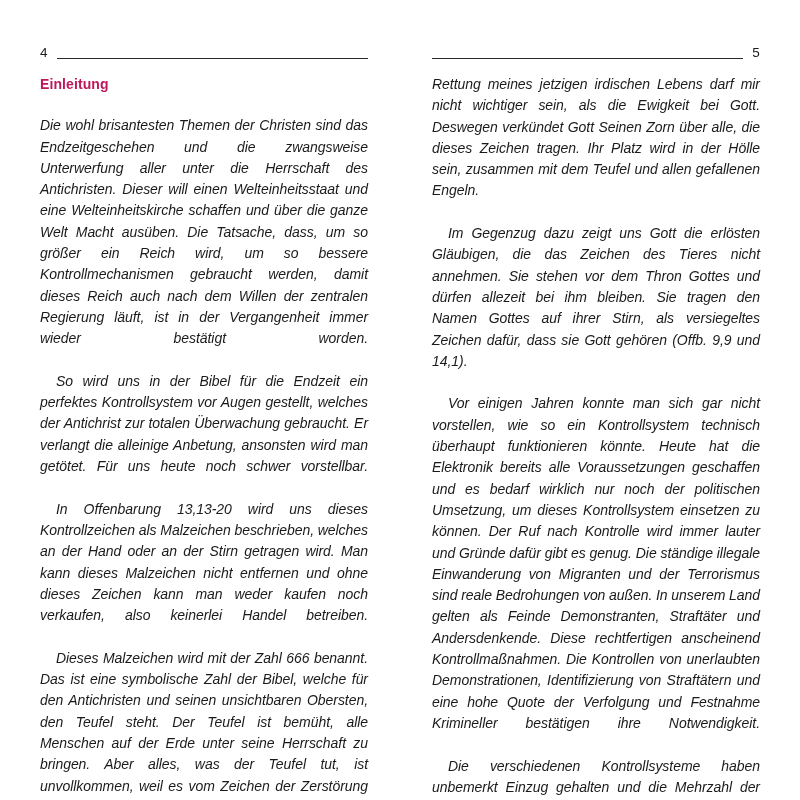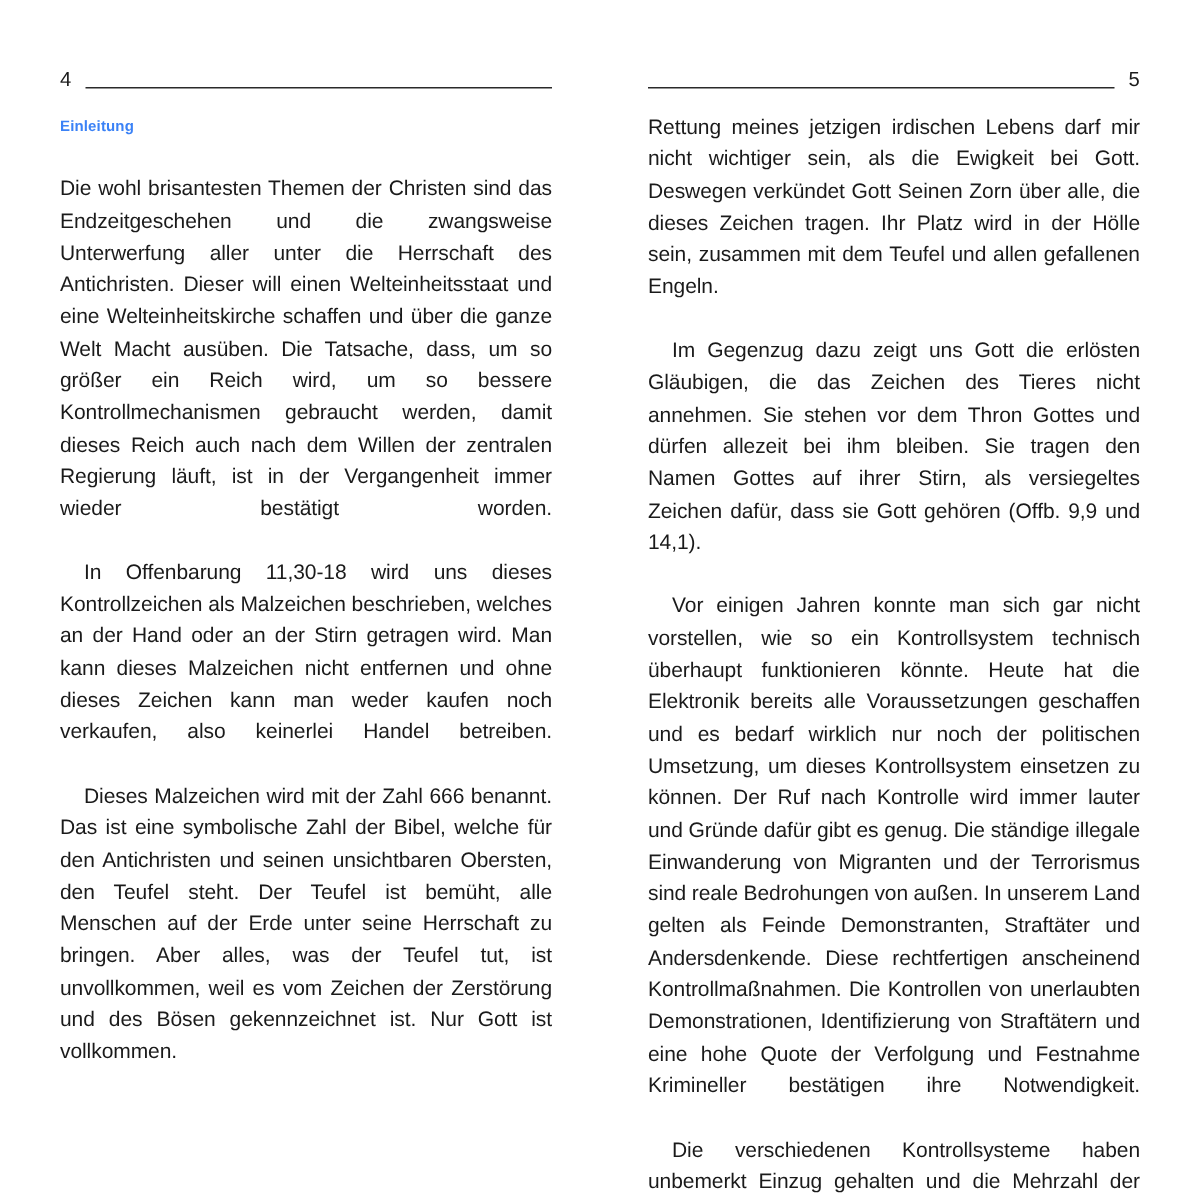--- a/index.html
+++ b/index.html
@@ -54,38 +54,39 @@
   .column {
     position: absolute;
     top: 74px;
     width: 328px;
     color: #1a1a1a;
   }
   .column.left  { left: 40px; }
   .column.right { left: 432px; }
 
   .section-heading {
-    font-size: 10px;
+    font-size: 14px;
     font-weight: 700;
-    color: #3b82f6;
+    color: #be185d;
     margin: 0 0 20px 0;
     line-height: 21.3px;
     letter-spacing: 0.1px;
   }
 
   p.body {
     margin: 0;
     font-size: 14px;
     line-height: 21.3px;
     text-align: justify;
     text-justify: inter-word;
     color: #1a1a1a;
     letter-spacing: -0.05px;
     word-spacing: -0.2px;
     hyphens: manual;
+    font-style: italic;
   }
   p.body + p.body { text-indent: 16px; }
   p.body.no-indent { text-indent: 0; }
 
   
   p.body::after {
     content: "";
     display: inline-block;
     width: 100%;
   }
@@ -124,21 +125,22 @@
   </div>
 
   <div class="running-head right">
     <span class="head-rule"></span>
     <span class="folio">5</span>
   </div>
 
   <div class="column left">
     <h2 class="section-heading">Einleitung</h2>
     <p class="body no-indent">Die wohl brisantesten Themen der Christen sind das Endzeitgeschehen und die zwangsweise Unterwerfung aller unter die Herrschaft des Antichristen. Dieser will einen Welteinheitsstaat und eine Welteinheitskirche schaffen und über die ganze Welt Macht ausüben. Die Tatsache, dass, um so größer ein Reich wird, um so bessere Kontrollmechanismen gebraucht werden, damit dieses Reich auch nach dem Willen der zentralen Regierung läuft, ist in der Vergangenheit immer wieder bestätigt worden.</p>
-    <p class="body">In Offenbarung 11,30-18 wird uns dieses Kontrollzeichen als Malzeichen beschrieben, welches an der Hand oder an der Stirn getragen wird. Man kann dieses Malzeichen nicht entfernen und ohne dieses Zeichen kann man weder kaufen noch verkaufen, also keinerlei Handel betreiben.</p>
+    <p class="body">So wird uns in der Bibel für die Endzeit ein perfektes Kontrollsystem vor Augen gestellt, welches der Antichrist zur totalen Überwachung gebraucht. Er verlangt die alleinige Anbetung, ansonsten wird man getötet. Für uns heute noch schwer vorstellbar.</p>
+    <p class="body">In Offenbarung 13,13-20 wird uns dieses Kontrollzeichen als Malzeichen beschrieben, welches an der Hand oder an der Stirn getragen wird. Man kann dieses Malzeichen nicht entfernen und ohne dieses Zeichen kann man weder kaufen noch verkaufen, also keinerlei Handel betreiben.</p>
     <p class="body">Dieses Malzeichen wird mit der Zahl 666 benannt. Das ist eine symbolische Zahl der Bibel, welche für den Antichristen und seinen unsichtbaren Obersten, den Teufel steht. Der Teufel ist bemüht, alle Menschen auf der Erde unter seine Herrschaft zu bringen. Aber alles, was der Teufel tut, ist unvollkommen, weil es vom Zeichen der Zerstörung und des Bösen gekennzeichnet ist. Nur Gott ist vollkommen.</p>
 
   </div>
 
   <div class="column right">
     <p class="body no-indent">Rettung meines jetzigen irdischen Lebens darf mir nicht wichtiger sein, als die Ewigkeit bei Gott. Deswegen verkündet Gott Seinen Zorn über alle, die dieses Zeichen tragen. Ihr Platz wird in der Hölle sein, zusammen mit dem Teufel und allen gefallenen Engeln.</p>
     <p class="body">Im Gegenzug dazu zeigt uns Gott die erlösten Gläubigen, die das Zeichen des Tieres nicht annehmen. Sie stehen vor dem Thron Gottes und dürfen allezeit bei ihm bleiben. Sie tragen den Namen Gottes auf ihrer Stirn, als versiegeltes Zeichen dafür, dass sie Gott gehören (Offb. 9,9 und 14,1).</p>
     <p class="body">Vor einigen Jahren konnte man sich gar nicht vorstellen, wie so ein Kontrollsystem technisch überhaupt funktionieren könnte. Heute hat die Elektronik bereits alle Voraussetzungen geschaffen und es bedarf wirklich nur noch der politischen Umsetzung, um dieses Kontrollsystem einsetzen zu können. Der Ruf nach Kontrolle wird immer lauter und Gründe dafür gibt es genug. Die ständige illegale Einwanderung von Migranten und der Terrorismus sind reale Bedrohungen von außen. In unserem Land gelten als Feinde Demonstranten, Straftäter und Andersdenkende. Diese rechtfertigen anscheinend Kontrollmaßnahmen. Die Kontrollen von unerlaubten Demonstrationen, Identifizierung von Straftätern und eine hohe Quote der Verfolgung und Festnahme Krimineller bestätigen ihre Notwendigkeit.</p>
     <p class="body">Die verschiedenen Kontrollsysteme haben unbemerkt Einzug gehalten und die Mehrzahl der Bevölkerung steht dem völlig gleichgültig gegenüber, weil sie meinen, einen ordentlichen Menschen könnte dies nicht treffen. Aber die technischen Strukturen werden immer enger und ohne Bedenken installiert und eingesetzt. Wenn der Antichrist an die Macht kommt, kann er dieses komplette Kontrollsystem sofort nutzen und für seine politischen Ziele missbrauchen.</p>
   </div>

